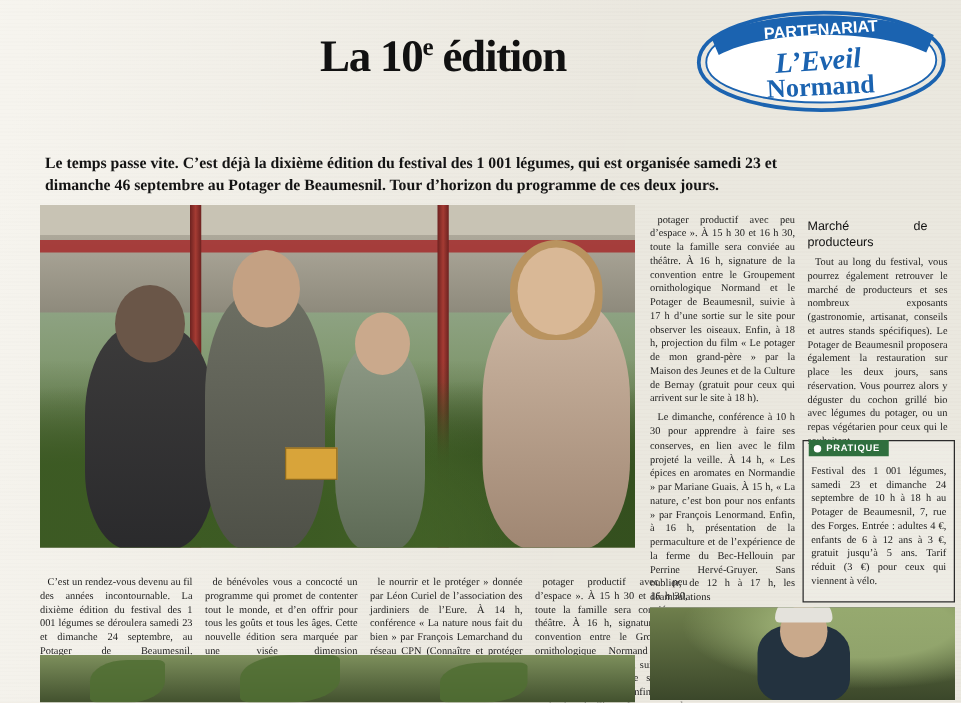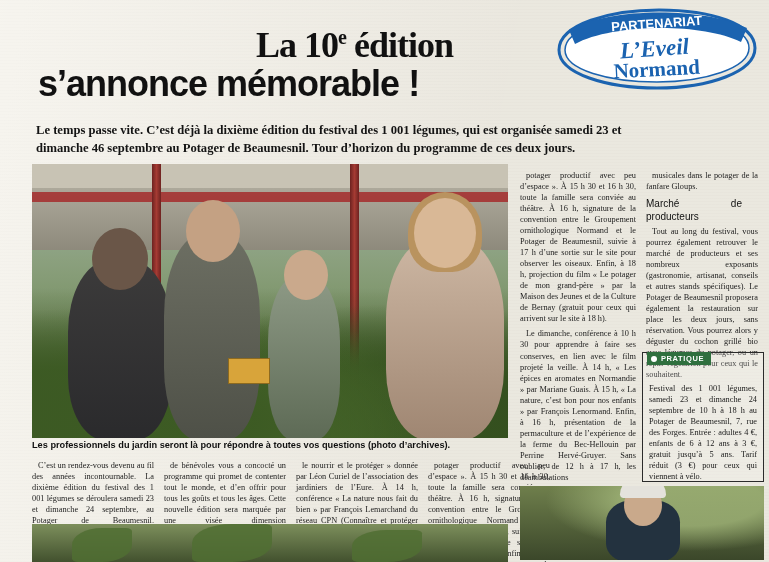--- a/index.html
+++ b/index.html
@@ -116,21 +116,21 @@
     font-size:7.5px;font-weight:bold;letter-spacing:.6px;
     padding:2px 7px 2px 14px;
   }
   .practical .tab .dot{
     position:absolute;left:4px;top:3.5px;width:6px;height:6px;border-radius:50%;
     background:#fff;
   }
   .practical .ptext{
     position:absolute;left:6px;top:18px;width:108px;
     font-family:"Liberation Serif", serif;
-    font-size:8.3px;line-height:1.33;text-align:justify;margin-top:12px;
+    font-size:8.3px;line-height:1.33;text-align:justify;
   }
   
   .photo2{
     position:absolute;left:520px;top:486px;width:244px;height:74px;overflow:hidden;
     background:#3e4a2c;
   }
   .photo2 .bg{position:absolute;inset:0;
     background:
       radial-gradient(ellipse at 70% 20%, rgba(160,180,120,.8) 0 30%, rgba(0,0,0,0) 60%),
       linear-gradient(180deg,#6f7f4c,#3b472a);}
@@ -151,21 +151,20 @@
 
 <div class="page">
 
   <div class="masthead">
 
 
     <div class="headline">
       <span>La 10</span><span class="sup">e</span><span> édition</span>
     </div>
 
-    <div class="headline2">s’annonce mémorable !</div>
 
     <div class="logo">
       <svg width="210" height="92" viewBox="0 0 210 92" xmlns="http://www.w3.org/2000/svg">
         <g>
           <path d="M8 46 C8 20 60 6 108 6 C160 6 204 20 204 44 C204 68 158 84 106 84 C56 84 8 70 8 46 Z" fill="none" stroke="#1b63b0" stroke-width="3"></path>
           <path d="M14 46 C14 24 62 12 108 12 C158 12 198 24 198 44 C198 64 154 78 106 78 C58 78 14 66 14 46 Z" fill="#ffffff" stroke="#1b63b0" stroke-width="1.5"></path>
           <path d="M18 26 C56 4 150 2 196 24 L190 38 C150 18 60 20 24 40 Z" fill="#1b63b0"></path>
           <text x="106" y="24" text-anchor="middle" fill="#ffffff" font-family="Liberation Sans, sans-serif" font-size="13" font-weight="bold" transform="rotate(-4 106 24)">PARTENARIAT</text>
           <text x="104" y="52" text-anchor="middle" fill="#1b63b0" font-family="Liberation Serif, serif" font-size="23" font-weight="bold" font-style="italic" transform="rotate(-4 104 52)">L’Eveil</text>
           <text x="106" y="72" text-anchor="middle" fill="#1b63b0" font-family="Liberation Serif, serif" font-size="21" font-weight="bold" transform="rotate(-3 106 72)">Normand</text>
@@ -192,21 +191,20 @@
       </div>
     <div class="person pC">
         <div class="head"></div>
       </div>
     <div class="person pD">
         <div class="hair"></div>
         <div class="head"></div>
       </div>
     <div class="sign"></div>
   </div>
-  <div class="photocaption">Les professionnels du jardin seront là pour répondre à toutes vos questions (photo d’archives).</div>
 
   <div class="col" id="col1">
     <p>C’est un rendez-vous devenu au fil des années incontournable. La dixième édition du festival des 1 001 légumes se déroulera samedi 23 et dimanche 24 septembre, au Potager de Beaumesnil. L’association qui compte environ cent quatre-vingts adhérents et une trentaine</p>
   </div>
 
   <div class="col" id="col2">
     <p>de bénévoles vous a concocté un programme qui promet de contenter tout le monde, et d’en offrir pour tous les goûts et tous les âges. Cette nouvelle édition sera marquée par une visée dimension environnementale, avec un axe sur la permaculture mais aussi la signature d’une conven-</p>
 
   </div>
 
@@ -217,21 +215,20 @@
   <div class="col" id="col4">
     <p>potager productif avec peu d’espace ». À 15 h 30 et 16 h 30, toute la famille sera conviée au théâtre. À 16 h, signature de la convention entre le Groupement ornithologique Normand et le Potager de Beaumesnil, suivie à 17 h d’une sortie sur le site pour observer les oiseaux. Enfin, à 18 h, projection du film « Le potager de mon grand-père » par la Maison des Jeunes et de la Culture de Bernay (gratuit pour ceux qui arrivent sur le site à 18 h).</p>
 
   </div>
 
   <div class="col" id="col5">
     
   </div>
 
   <div class="col" id="col6">
-    <p>musicales dans le potager de la fanfare Gloups.</p>
     <h4>Marché de producteurs</h4>
     <p>Tout au long du festival, vous pourrez également retrouver le marché de producteurs et ses nombreux exposants (gastronomie, artisanat, conseils et autres stands spécifiques). Le Potager de Beaumesnil proposera également la restauration sur place les deux jours, sans réservation. Vous pourrez alors y déguster du cochon grillé bio avec légumes du potager, ou un repas végétarien pour ceux qui le souhaitent.</p>
   </div>
 
   <div class="col" style="left:520px;top:170px;width:116px;">
     <p>potager productif avec peu d’espace ». À 15 h 30 et 16 h 30, toute la famille sera conviée au théâtre. À 16 h, signature de la convention entre le Groupement ornithologique Normand et le Potager de Beaumesnil, suivie à 17 h d’une sortie sur le site pour observer les oiseaux. Enfin, à 18 h, projection du film « Le potager de mon grand-père » par la Maison des Jeunes et de la Culture de Bernay (gratuit pour ceux qui arrivent sur le site à 18 h).</p>
     <p>Le dimanche, conférence à 10 h 30 pour apprendre à faire ses conserves, en lien avec le film projeté la veille. À 14 h, « Les épices en aromates en Normandie » par Mariane Guais. À 15 h, « La nature, c’est bon pour nos enfants » par François Lenormand. Enfin, à 16 h, présentation de la permaculture et de l’expérience de la ferme du Bec-Hellouin par Perrine Hervé-Gruyer. Sans oublier, de 12 h à 17 h, les déambulations</p>
   </div>
 
   <div class="practical">

